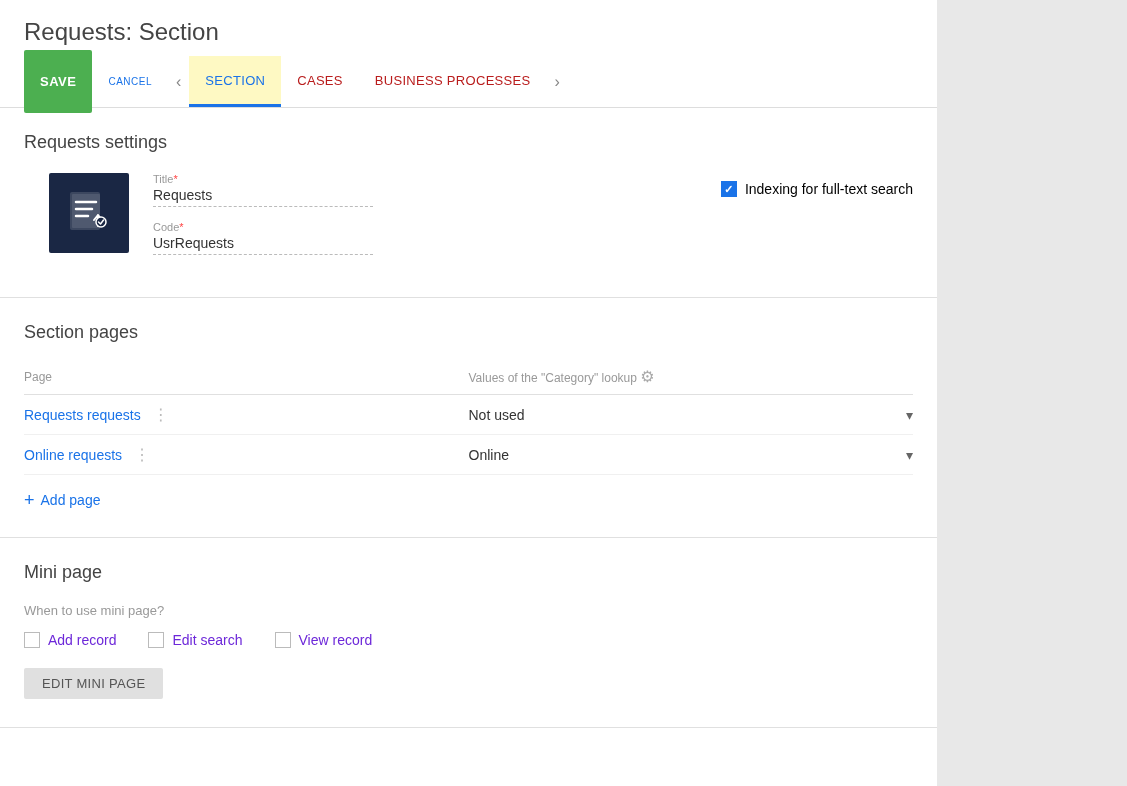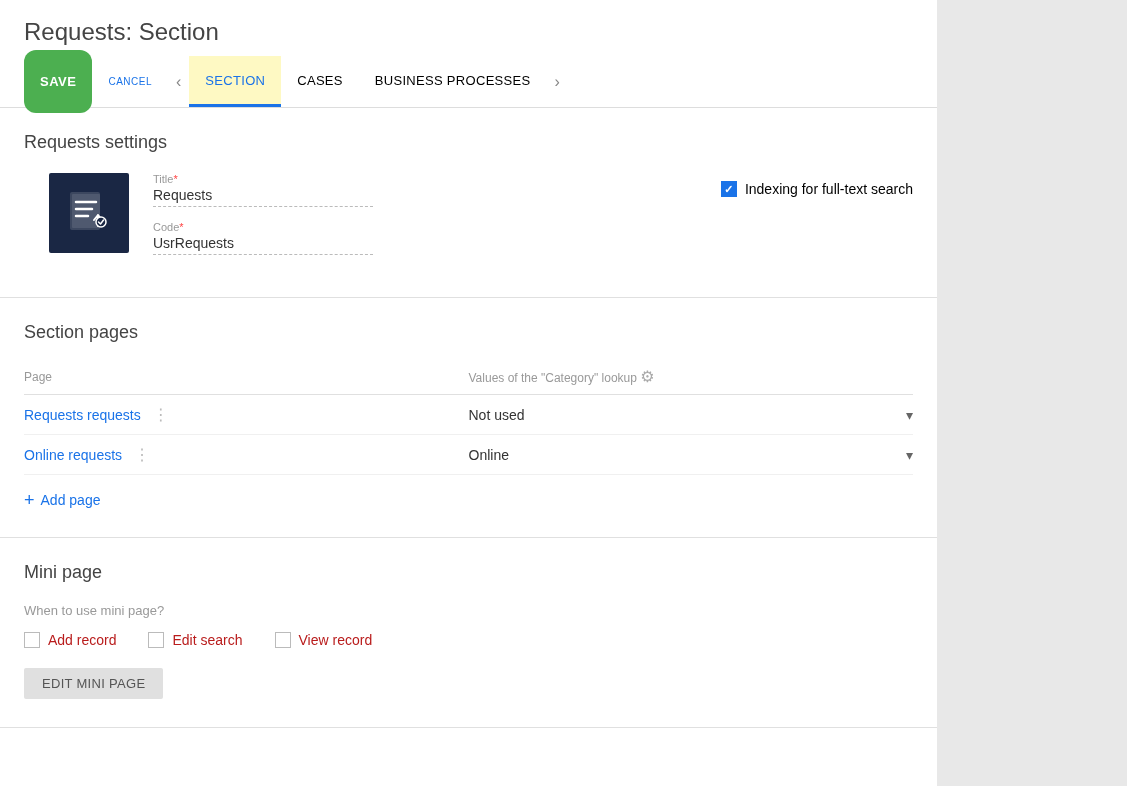--- a/index.html
+++ b/index.html
@@ -6,26 +6,26 @@
     body { font-family: 'Segoe UI', Arial, sans-serif; background: #e8e8e8; color: #333; font-size: 14px; }
 
     .page-wrapper { display: flex; flex-direction: column; background: #fff; min-height: 786px; max-width: 1127px; }
 
     
     .page-header { padding: 18px 24px 10px; background: #fff; }
     .page-title { font-size: 24px; font-weight: 300; color: #444; }
 
     
     .toolbar { display: flex; align-items: center; padding: 0 24px 0; border-bottom: 1px solid #ddd; background: #fff; height: 52px; gap: 0; }
-    .btn-save { background: #4caf50; color: #fff; border: none; padding: 24px 16px; font-size: 13px; font-weight: 600; cursor: pointer; border-radius: 12px; letter-spacing: 0.5px; }
+    .btn-save { background: #4caf50; color: #fff; border: none; padding: 24px 16px; font-size: 13px; font-weight: 600; cursor: pointer; border-radius: 2px; letter-spacing: 0.5px; }
     .btn-cancel { background: none; border: none; color: #1a73e8; font-size: 10px; cursor: pointer; padding: 8px 16px; letter-spacing: 0.5px; font-weight: 500; }
 
     .nav-arrow { background: none; border: none; color: #888; cursor: pointer; font-size: 16px; padding: 8px 8px; }
     .nav-tabs { display: flex; align-items: stretch; height: 100%; }
-    .nav-tab { display: flex; align-items: center; padding: 0 16px; font-size: 13px; color: #000000; cursor: pointer; border-bottom: 3px solid transparent; letter-spacing: 0.3px; font-weight: 500; height: 100%; }
+    .nav-tab { display: flex; align-items: center; padding: 0 16px; font-size: 13px; color: #b91c1c; cursor: pointer; border-bottom: 3px solid transparent; letter-spacing: 0.3px; font-weight: 500; height: 100%; }
     .nav-tab.active { border-bottom: 3px solid #1a73e8; color: #1a73e8; background: #fef9c3; }
     .content-area { flex: 1; padding: 0; max-width: 940px; }
 
     
     .section-block { background: #fff; border-bottom: 1px solid #e0e0e0; padding: 24px 24px 28px; margin-bottom: 0; }
 
     .section-heading { font-size: 18px; font-weight: 300; color: #444; margin-bottom: 20px; }
 
     
     .section-settings-content { display: flex; align-items: flex-start; gap: 24px; padding-left: 25px; }
@@ -59,21 +59,21 @@
     .dropdown-arrow { color: #666; font-size: 14px; cursor: pointer; }
 
     .add-page-btn { display: flex; align-items: center; gap: 6px; color: #1a73e8; font-size: 14px; cursor: pointer; margin-top: 16px; background: none; border: none; }
     .plus-icon { font-size: 18px; line-height: 1; }
 
     
     .mini-page-question { font-size: 13px; color: #999; margin-bottom: 14px; }
     .mini-page-checks { display: flex; align-items: center; gap: 32px; margin-bottom: 20px; }
     .check-item { display: flex; align-items: center; gap: 8px; }
     .check-box { width: 16px; height: 16px; border: 1px solid #bbb; background: #fff; display: inline-block; cursor: pointer; flex-shrink: 0; }
-    .check-box-label { font-size: 14px; color: #b91c1c; }
+    .check-box-label { font-size: 14px; color: #6d28d9; }
 
     .btn-edit-mini { background: #e0e0e0; color: #555; border: none; padding: 8px 18px; font-size: 13px; cursor: pointer; border-radius: 2px; font-weight: 500; letter-spacing: 0.3px; }
 
     
     .right-sidebar { width: 190px; background: #e8e8e8; flex-shrink: 0; }
 
     
     .cursor-area { position: relative; }
   </style>
 </head>

